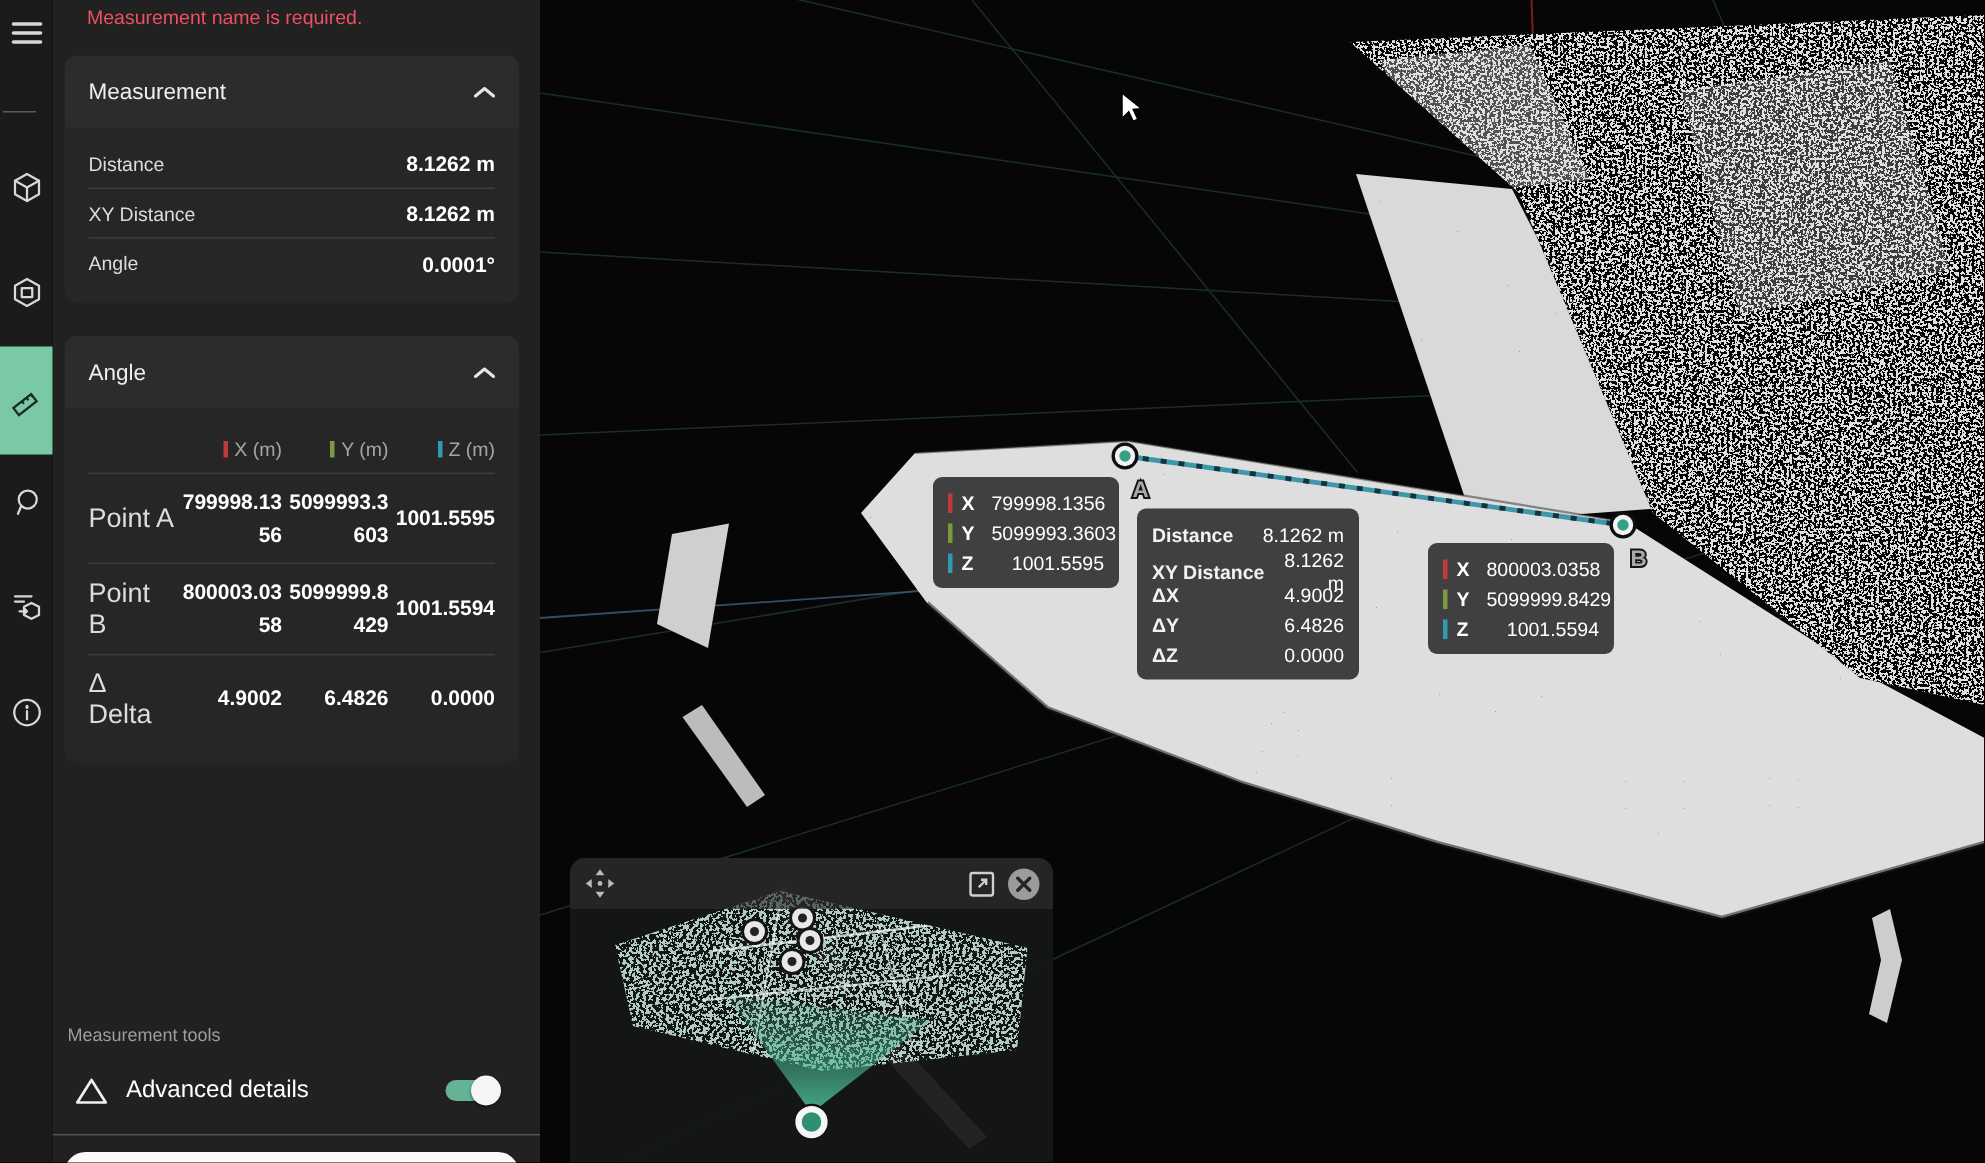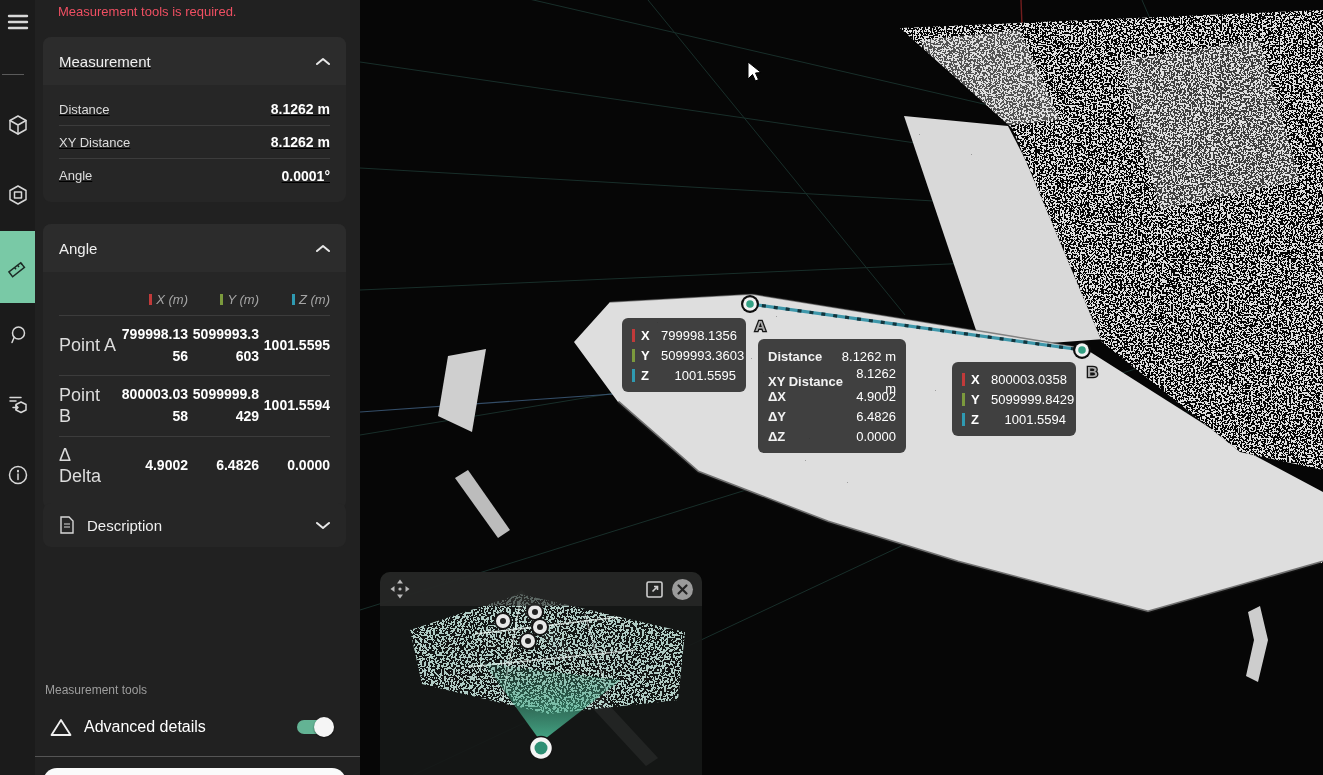--- a/index.html
+++ b/index.html
@@ -20,27 +20,27 @@
   .error-text { position:absolute; left:23px; top:4px; font-size:13px; color:#ef4f62; }
   .card { position:absolute; left:8px; width:303px; background:#262626; border-radius:8px; overflow:hidden; }
   .card-header { display:flex; align-items:center; justify-content:space-between; background:#2c2c2c; padding:0 16px; height:48px; cursor:pointer; }
   .card-title { font-size:15px; font-weight:500; color:#efefef; }
   .chev { width:14px; height:9px; }
   .chev polyline { fill:none; stroke:#e6e6e6; stroke-width:2; stroke-linecap:round; stroke-linejoin:round; }
   .kv-row { display:flex; align-items:center; justify-content:space-between; height:33px; margin:0 16px; border-bottom:1px solid #3c3c3c; }
   .kv-row:last-child { border-bottom:none;gap:23px; }
   .kv-label { font-size:13px; color:#dcdcdc; }
   .kv-value { font-size:14px; font-weight:bold; color:#ffffff; }
-  #card-measure { top:37px;text-decoration:underline; }
+  #card-measure { top:37px; }
   #card-measure .card-body { padding:8px 0 10px 0; }
 
   #card-points { top:224px; }
   .pt-table { padding:20px 16px 14px 16px; }
   .pt-head, .pt-row { display:grid; grid-template-columns:58px 69px 69px 69px; column-gap:2px; align-items:center; }
-  .pt-head { padding-bottom:8px;font-style:italic; }
+  .pt-head { padding-bottom:8px; }
   .pt-col { font-size:13px; color:#a5a5a5; text-align:right; white-space:nowrap; }
   .axis-bar { display:inline-block; width:3px; height:11px; margin-right:4px; vertical-align:-1px; }
   .bar-x { background:#c13a3a; } .bar-y { background:#7b9a3d; } .bar-z { background:#2f9ab1; }
   .pt-row { border-top:1px solid #3c3c3c; padding:8px 0; }
   .pt-name { font-size:18px; color:#dcdcdc; text-align:left; }
   .pt-val { font-size:14px; color:#fff; font-weight:bold; text-align:right; word-break:break-all; line-height:1.55; }
 
   #card-desc { top:503px; }
   .desc-row { display:flex; align-items:center; height:44px; padding:0 16px; cursor:pointer; }
   .desc-icon { margin-right:12px; }
@@ -133,21 +133,21 @@
     <div class="rail-icon" style="top:453px">
       <svg width="22" height="22" viewBox="0 0 22 22">
         <circle cx="11" cy="11" r="8.5"></circle>
         <line x1="11" y1="10" x2="11" y2="15.5"></line>
         <line x1="11" y1="6.8" x2="11" y2="7.6" stroke-width="2"></line>
       </svg>
     </div>
   </aside>
 
   <section id="panel">
-    <div class="error-text">Measurement tools is required.</div>
+    <div class="error-text">Measurement name is required.</div>
 
     <div class="card" id="card-measure">
       <div class="card-header">
         <span class="card-title">Measurement</span>
         <svg class="chev" viewBox="0 0 14 9">
             <polyline points="1,7 7,2 13,7"></polyline>
           </svg>
       </div>
       <div class="card-body">
         <div class="kv-row">
@@ -193,33 +193,20 @@
         </div>
         <div class="pt-row">
           <span class="pt-name">Δ Delta</span>
           <span class="pt-val">4.9002</span>
           <span class="pt-val">6.4826</span>
           <span class="pt-val">0.0000</span>
         </div>
       </div>
     </div>
 
-    <div class="card" id="card-desc">
-      <div class="desc-row">
-        <svg class="desc-icon" width="16" height="18" viewBox="0 0 16 18">
-          <path d="M2 1 H10 L14 5 V17 H2 Z" fill="none" stroke="#d8d8d8" stroke-width="1.4"></path>
-          <line x1="5" y1="8" x2="11" y2="8" stroke="#d8d8d8" stroke-width="1.2"></line>
-          <line x1="5" y1="11" x2="11" y2="11" stroke="#d8d8d8" stroke-width="1.2"></line>
-        </svg>
-        <span class="desc-label">Description</span>
-        <svg class="chev" viewBox="0 0 14 9">
-            <polyline points="1,2 7,7 13,2"></polyline>
-          </svg>
-      </div>
-    </div>
 
     <div class="tools-label">Measurement tools</div>
 
     <div class="adv-row">
       <svg class="adv-tri" width="22" height="19" viewBox="0 0 22 19">
         <path d="M11 2 L20.5 17 H1.5 Z" fill="none" stroke="#f0f0f0" stroke-width="1.8" stroke-linejoin="round"></path>
       </svg>
       <span class="adv-label">Advanced details</span>
       <span class="toggle">
         <span class="toggle-track"></span>

